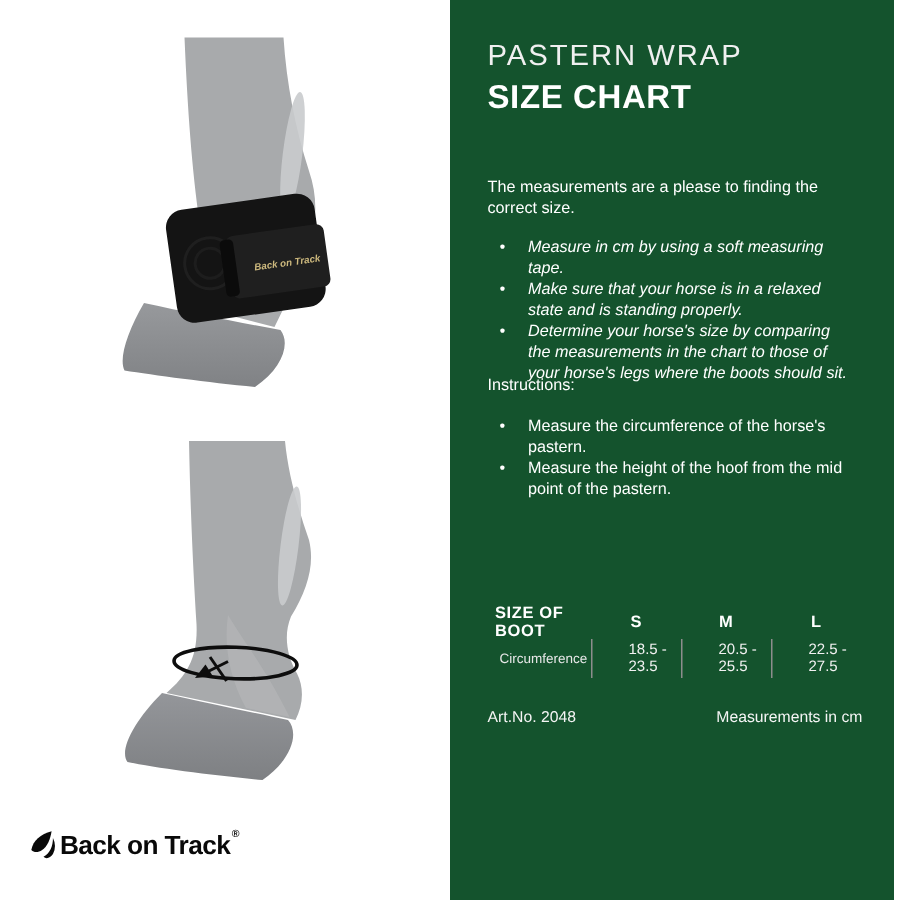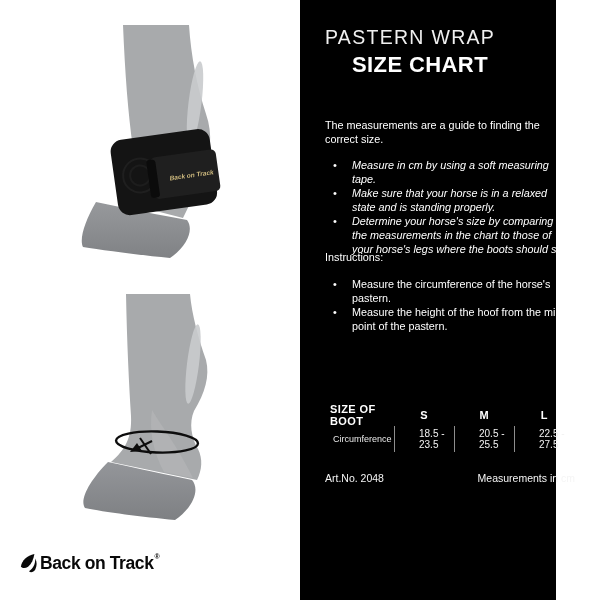--- a/index.html
+++ b/index.html
@@ -11,25 +11,25 @@
   .leg-svg{position:absolute;left:0;}
   #leg-top{top:8px;}
   #leg-bottom{top:292px;}
 
   .brand-logo{position:absolute;left:20px;top:552px;display:flex;align-items:flex-start;}
   .brand-text{font-size:17.5px;font-weight:800;color:#090909;letter-spacing:-0.4px;line-height:22px;}
   .brand-reg{font-size:7px;font-weight:700;color:#090909;vertical-align:top;line-height:10px;margin-left:1px;}
   .leaf{margin-right:2px;margin-top:1px;}
 
   
-  .right-panel{position:absolute;left:300px;top:0;width:256px;height:600px;background:#000000;color:#ffffff;}
+  .right-panel{position:absolute;left:300px;top:0;width:296px;height:600px;background:#14532d;color:#ffffff;}
   .rp{position:absolute;}
 
   .title{left:25px;top:26px;font-size:19.5px;font-weight:400;color:#f0f0f0;letter-spacing:1.3px;}
-  .subtitle{left:25px;top:52px;font-size:22px;font-weight:700;color:#ffffff;letter-spacing:0.4px;margin-left:27px;}
+  .subtitle{left:25px;top:52px;font-size:22px;font-weight:700;color:#ffffff;letter-spacing:0.4px;}
 
   .body-text{font-size:10.8px;line-height:14px;color:#ffffff;}
   .intro{left:25px;top:118px;width:250px;}
 
   ul.blist{left:25px;margin:0;padding:0;list-style:none;width:245px;}
   .guide-list{position:absolute;top:158px;font-style:italic;}
   .instr-list{position:absolute;top:277px;}
   ul.blist li{position:relative;padding-left:27px;width:218px;}
   ul.blist li::before{content:"\2022";position:absolute;left:8px;top:0;}
 
@@ -111,21 +111,21 @@
       <span class="brand-text">Back on Track</span>
       <span class="brand-reg">®</span>
     </div>
   </div>
 
   <div class="right-panel">
 
     <div class="rp title">PASTERN WRAP</div>
     <div class="rp subtitle">SIZE CHART</div>
 
-    <div class="rp intro body-text">The measurements are a guide to finding the correct size.</div>
+    <div class="rp intro body-text">The measurements are a please to finding the correct size.</div>
 
     <ul class="blist guide-list body-text">
       <li>Measure in cm by using a soft measuring tape.</li>
       <li>Make sure that your horse is in a relaxed state and is standing properly.</li>
       <li>Determine your horse's size by comparing the measurements in the chart to those of your horse's legs where the boots should sit.</li>
     </ul>
 
     <div class="rp instr-heading">Instructions:</div>
 
     <ul class="blist instr-list body-text">

